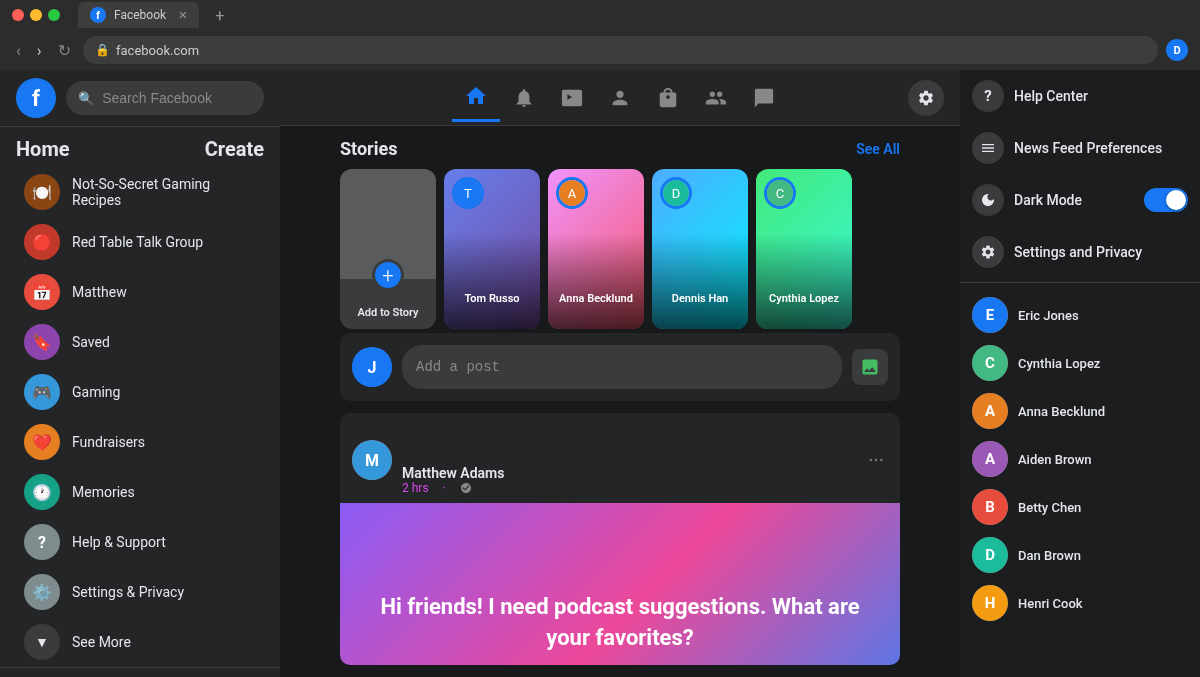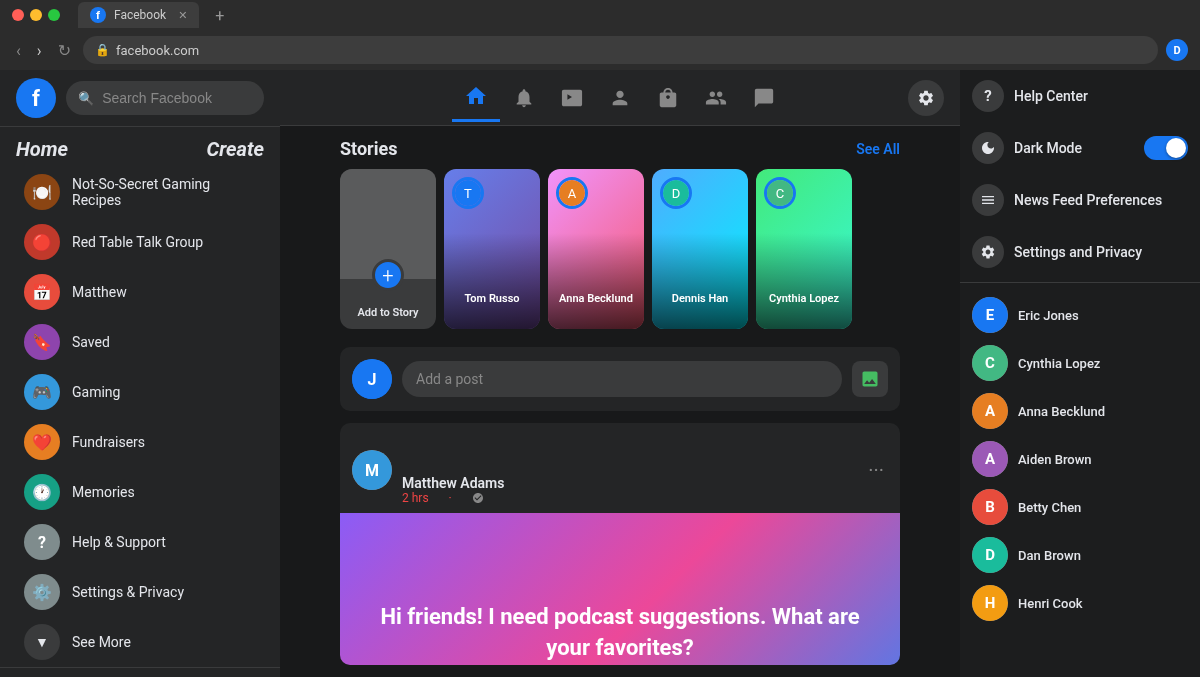--- a/index.html
+++ b/index.html
@@ -168,21 +168,20 @@
       font-size: 14px;
       width: 100%;
     }
     .search-bar input::placeholder { color: #888; }
 
     .sidebar-section-title {
       display: flex;
       align-items: center;
       justify-content: space-between;
       padding: 10px 16px 6px;
-      font-style: italic;
     }
     .sidebar-section-title span {
       color: #e4e6eb;
       font-size: 20px;
       font-weight: bold;
     }
     .create-btn {
       color: #1877f2;
       font-size: 14px;
       font-weight: 600;
@@ -282,21 +281,21 @@
       align-items: center;
     }
     .feed::-webkit-scrollbar { width: 6px; }
     .feed::-webkit-scrollbar-track { background: #18191a; }
     .feed::-webkit-scrollbar-thumb { background: #3a3b3c; border-radius: 3px; }
 
     
     .stories-section {
       width: 100%;
       max-width: 560px;
-      margin-bottom: 18px;
+      margin-bottom: 4px;
     }
     .stories-header {
       display: flex;
       align-items: center;
       justify-content: space-between;
       padding: 0 0 10px 0;
     }
     .stories-title { color: #e4e6eb; font-size: 18px; font-weight: bold; }
     .see-all-btn { color: #1877f2; font-size: 14px; font-weight: 600; cursor: pointer; }
 
@@ -407,27 +406,28 @@
       height: 40px;
       border-radius: 50%;
       background: #888;
       flex-shrink: 0;
       overflow: hidden;
     }
     .composer-input {
       flex: 1;
       background: #3a3b3c;
       border-radius: 20px;
-      height: 36px;
+      height: 44px;
       display: flex;
       align-items: center;
       padding: 0 14px;
       color: #888;
       font-size: 14px;
       cursor: pointer;
+      font-family: Liberation Mono, monospace;
     }
     .photo-btn {
       width: 36px;
       height: 36px;
       background: #3a3b3c;
       border-radius: 8px;
       display: flex;
       align-items: center;
       justify-content: center;
       color: #45bd62;
@@ -452,21 +452,21 @@
     .post-avatar {
       width: 40px;
       height: 40px;
       border-radius: 50%;
       background: #888;
       flex-shrink: 0;
       overflow: hidden;
     }
     .post-meta { flex: 1; margin-top: 40px; }
     .post-author { color: #e4e6eb; font-size: 14px; font-weight: 600; }
-    .post-time { color: #ef4444; font-size: 12px; display: flex; align-items: center; gap: 20px; }
+    .post-time { color: #d946ef; font-size: 12px; display: flex; align-items: center; gap: 14px; }
     .more-btn { color: #888; font-size: 20px; cursor: pointer; padding: 4px; }
     .post-image {
       width: 100%;
       height: 240px;
       background: linear-gradient(135deg, #8b5cf6 0%, #ec4899 50%, #3b82f6 100%);
       display: flex;
       align-items: center;
       justify-content: center;
       position: relative;
     }
@@ -883,35 +883,35 @@
 
     <div class="menu-item">
       <div class="menu-item-icon">
         <span style="color:#e4e6eb;font-weight:bold;font-size:15px">?</span>
       </div>
       <span class="menu-item-label">Help Center</span>
     </div>
     <div class="menu-item">
       <div class="menu-item-icon">
         <svg width="16" height="16" viewBox="0 0 24 24" fill="#e4e6eb">
+            <path d="M3 18h18v-2H3v2zm0-5h18v-2H3v2zm0-7v2h18V6H3z"></path>
+          </svg>
+      </div>
+      <span class="menu-item-label">News Feed Preferences</span>
+    </div>
+    <div class="menu-item">
+      <div class="menu-item-icon">
+        <svg width="16" height="16" viewBox="0 0 24 24" fill="#e4e6eb">
             <path d="M12 3c-4.97 0-9 4.03-9 9s4.03 9 9 9 9-4.03 9-9c0-.46-.04-.92-.1-1.36-.98 1.37-2.58 2.26-4.4 2.26-2.98 0-5.4-2.42-5.4-5.4 0-1.81.89-3.42 2.26-4.4-.44-.06-.9-.1-1.36-.1z"></path>
           </svg>
       </div>
       <span class="menu-item-label">Dark Mode</span>
       <div class="toggle-switch">
         <div class="toggle-knob"></div>
       </div>
-    </div>
-    <div class="menu-item">
-      <div class="menu-item-icon">
-        <svg width="16" height="16" viewBox="0 0 24 24" fill="#e4e6eb">
-            <path d="M3 18h18v-2H3v2zm0-5h18v-2H3v2zm0-7v2h18V6H3z"></path>
-          </svg>
-      </div>
-      <span class="menu-item-label">News Feed Preferences</span>
     </div>
     <div class="menu-item">
       <div class="menu-item-icon">
         <svg width="16" height="16" viewBox="0 0 24 24" fill="#e4e6eb">
             <path d="M19.14,12.94c0.04-0.3,0.06-0.61,0.06-0.94c0-0.32-0.02-0.64-0.07-0.94l2.03-1.58c0.18-0.14,0.23-0.41,0.12-0.61 l-1.92-3.32c-0.12-0.22-0.37-0.29-0.59-0.22l-2.39,0.96c-0.5-0.38-1.03-0.7-1.62-0.94L14.4,2.81c-0.04-0.24-0.24-0.41-0.48-0.41 h-3.84c-0.24,0-0.43,0.17-0.47,0.41L9.25,5.35C8.66,5.59,8.12,5.92,7.63,6.29L5.24,5.33c-0.22-0.08-0.47,0-0.59,0.22L2.74,8.87 C2.62,9.08,2.66,9.34,2.86,9.48l2.03,1.58C4.84,11.36,4.8,11.69,4.8,12s0.02,0.64,0.07,0.94l-2.03,1.58 c-0.18,0.14-0.23,0.41-0.12,0.61l1.92,3.32c0.12,0.22,0.37,0.29,0.59,0.22l2.39-0.96c0.5,0.38,1.03,0.7,1.62,0.94l0.36,2.54 c0.05,0.24,0.24,0.41,0.48,0.41h3.84c0.24,0,0.44-0.17,0.47-0.41l0.36-2.54c0.59-0.24,1.13-0.56,1.62-0.94l2.39,0.96 c0.22,0.08,0.47,0,0.59-0.22l1.92-3.32c0.12-0.22,0.07-0.47-0.12-0.61L19.14,12.94z M12,15.6c-1.98,0-3.6-1.62-3.6-3.6 s1.62-3.6,3.6-3.6s3.6,1.62,3.6,3.6S13.98,15.6,12,15.6z"></path>
           </svg>
       </div>
       <span class="menu-item-label">Settings and Privacy</span>
     </div>
 

